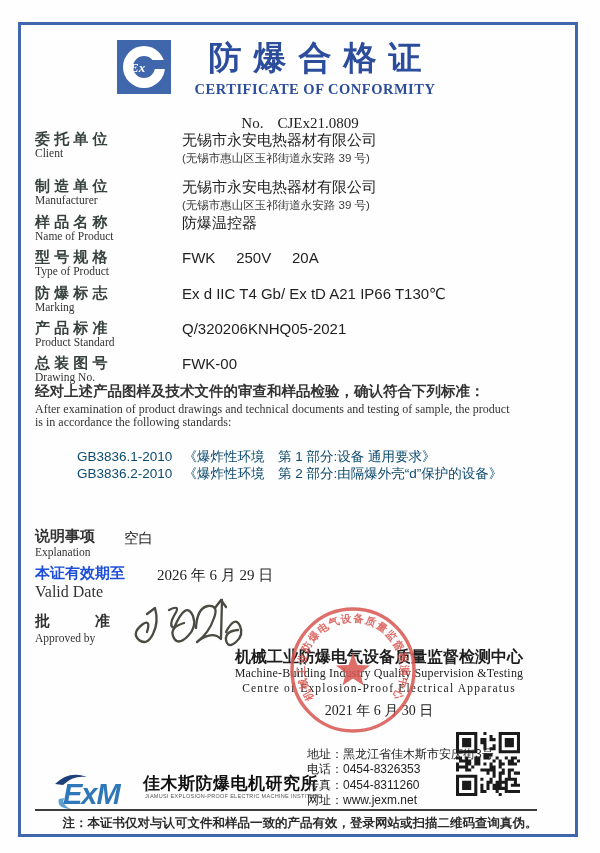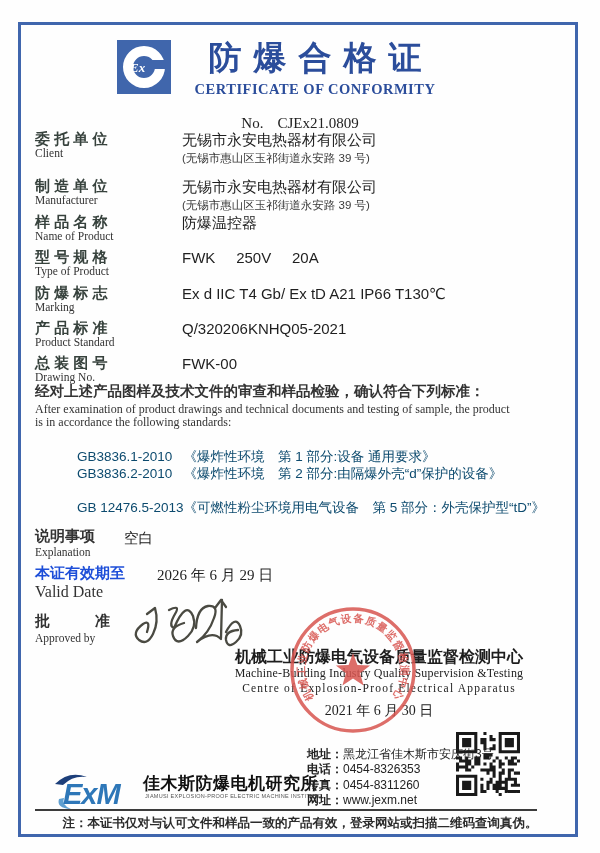--- a/index.html
+++ b/index.html
@@ -56,21 +56,21 @@
   .seal{position:absolute;left:288px;top:605px;width:130px;height:130px;z-index:5;opacity:.85;}
   .qr{position:absolute;left:456px;top:732px;width:64px;height:64px;background:#fff;}
   
   .exm-logo{position:absolute;left:53px;top:768px;width:90px;height:44px;}
   .inst-zh{position:absolute;left:143px;top:772px;font-size:17px;font-weight:bold;color:#111;white-space:nowrap;
     font-family:"Liberation Sans","DejaVu Sans",sans-serif;letter-spacing:.5px;}
   .inst-en{position:absolute;left:145px;top:793px;font-size:5.5px;color:#555;letter-spacing:.3px;
     font-family:"Liberation Sans","DejaVu Sans",sans-serif;}
   .contact{position:absolute;left:307px;top:747px;font-size:12px;color:#222;line-height:15.4px;
     font-family:"Liberation Sans","DejaVu Sans",sans-serif;}
-  .contact b{font-weight:bold;}
+  .contact b{font-weight:normal;}
   .divider{position:absolute;left:35px;top:809px;width:502px;height:2px;background:#3c3c3c;}
   .note{position:absolute;left:25px;top:815px;width:550px;text-align:center;font-size:12.5px;font-weight:bold;color:#2b2b2b;
     font-family:"Liberation Sans","DejaVu Sans",sans-serif;}
 </style>
 </head>
 <body>
 
 <div class="page">
   <div class="frame"></div>
 
@@ -123,21 +123,20 @@
     <div class="f-en">Drawing No.</div>
     <div class="f-val">FWK-00</div>
   </div>
 
   <div class="stmt-zh">经对上述产品图样及技术文件的审查和样品检验，确认符合下列标准：</div>
   <div class="stmt-en1">After examination of product drawings and technical documents and testing of sample, the product</div>
   <div class="stmt-en2">is in accordance the following standards:</div>
 
   <div class="std-line" style="top:448px">GB3836.1-2010   《爆炸性环境　第 1 部分:设备 通用要求》</div>
   <div class="std-line" style="top:465px">GB3836.2-2010   《爆炸性环境　第 2 部分:由隔爆外壳“d”保护的设备》</div>
-  <div class="std-line" style="top:499px">GB 12476.5-2013《可燃性粉尘环境用电气设备　第 5 部分：外壳保护型“tD”》</div>
 
   <div class="expl-zh">说明事项</div>
   <div class="expl-en">Explanation</div>
   <div class="expl-val">空白</div>
 
   <div class="valid-zh">本证有效期至</div>
   <div class="valid-en">Valid Date</div>
   <div class="valid-val">2026 年 6 月 29 日</div>
 
   <div class="appr-zh">批　　　准</div>

